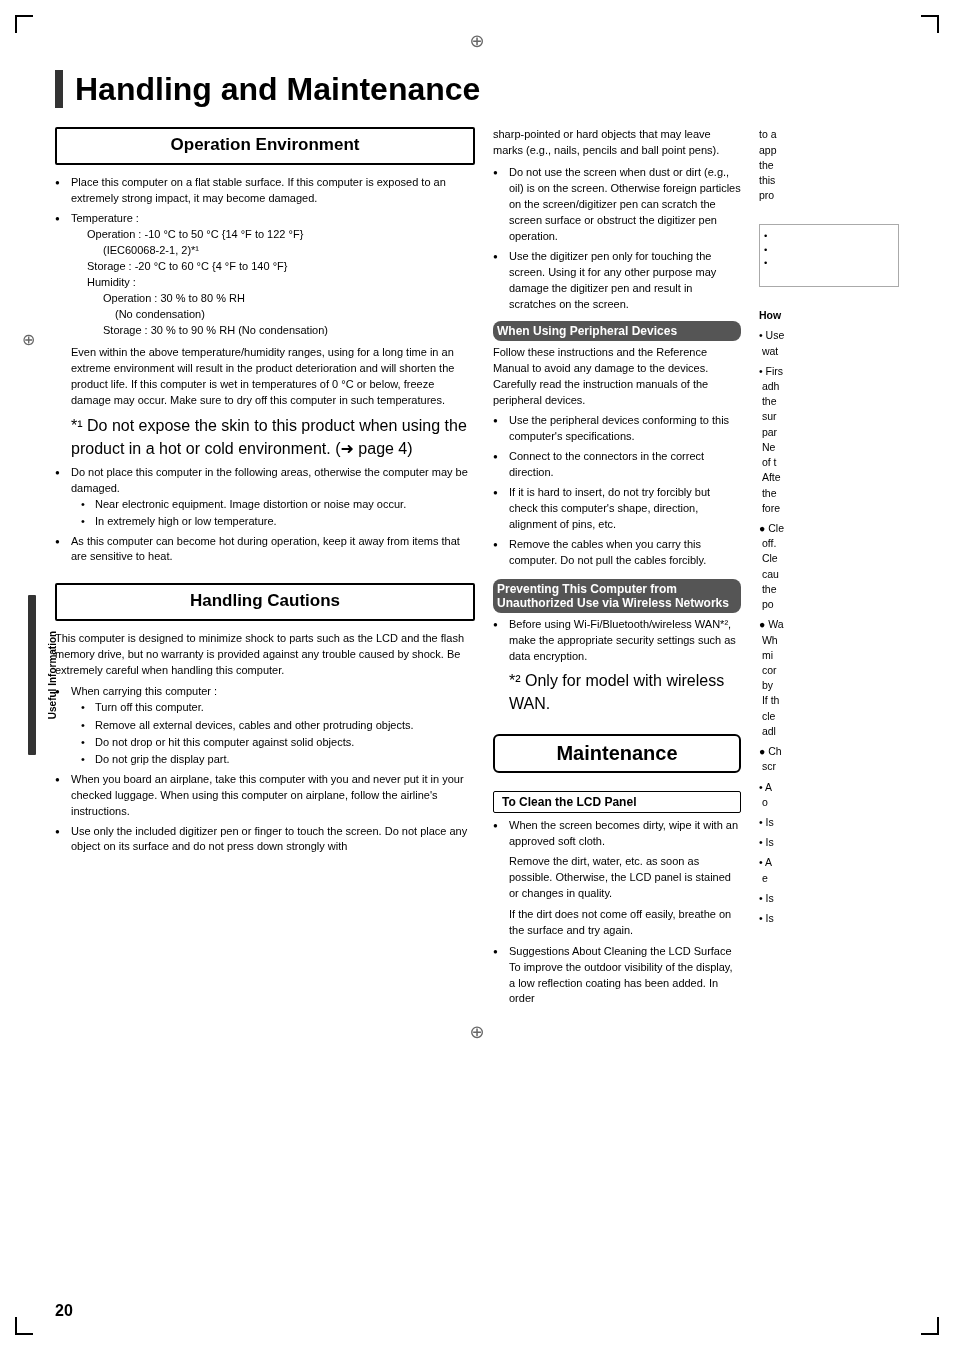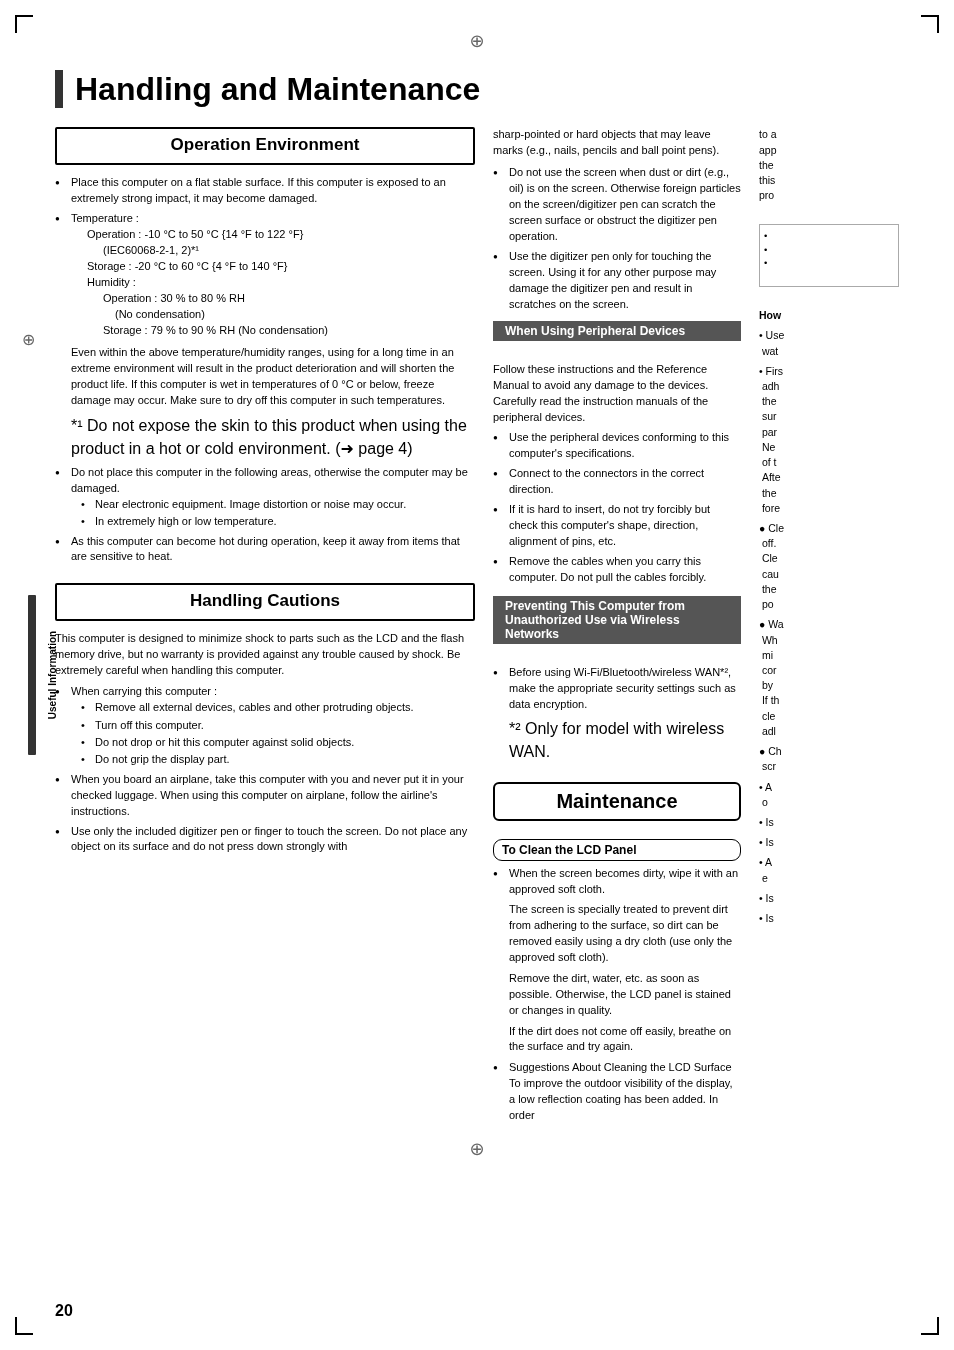--- a/index.html
+++ b/index.html
@@ -106,31 +106,31 @@
       font-size: 17px;
       font-weight: bold;
       text-align: center;
     }
     
     .subsection-header {
       background: #555;
       color: #fff;
       font-size: 12px;
       font-weight: bold;
-      padding: 3px 12px;
-      margin: 8px 0 21px 0;
-      border-radius: 0;
+      padding: 3px 4px;
+      margin: 8px 0 4px 0;
+      border-radius: 8px;
     }
     .subsection-header-outline {
       border: 1.5px solid #000;
       font-size: 12px;
       font-weight: bold;
       padding: 3px 8px;
       margin: 8px 0 5px 0;
-      border-radius: 9px;
+      border-radius: 2px;
     }
     
     ul.bullet-list {
       list-style: none;
       padding-left: 0;
       margin: 0;
     }
     ul.bullet-list > li {
       padding-left: 16px;
       position: relative;
@@ -243,21 +243,21 @@
           <li>Temperature :
             <div class="indent">
               <div>Operation : -10 °C to 50 °C {14 °F to 122 °F}</div>
               <div class="indent">(IEC60068-2-1, 2)*¹</div>
               <div>Storage : -20 °C to 60 °C {4 °F to 140 °F}</div>
             </div>
             <div class="indent">
               <div>Humidity :</div>
               <div class="indent">Operation : 30 % to 80 % RH</div>
               <div class="indent2">(No condensation)</div>
-              <div class="indent">Storage : 79 % to 90 % RH (No condensation)</div>
+              <div class="indent">Storage : 30 % to 90 % RH (No condensation)</div>
             </div>
           </li>
         </ul>
 
         <p class="indent" style="margin-top:6px;">Even within the above temperature/humidity ranges, using for a long time in an extreme environment will result in the product deterioration and will shorten the product life. If this computer is wet in temperatures of 0 °C or below, freeze damage may occur. Make sure to dry off this computer in such temperatures.</p>
         <p class="indent small">*¹ Do not expose the skin to this product when using the product in a hot or cold environment. (➜ page 4)</p>
 
         <ul class="bullet-list">
           <li>Do not place this computer in the following areas, otherwise the computer may be damaged.
             <ul class="sub-bullet">
@@ -271,22 +271,22 @@
         
         <div class="section-box" style="margin-top:14px;">
           <div class="section-box-title">Handling Cautions</div>
         </div>
 
         <p>This computer is designed to minimize shock to parts such as the LCD and the flash memory drive, but no warranty is provided against any trouble caused by shock. Be extremely careful when handling this computer.</p>
 
         <ul class="bullet-list">
           <li>When carrying this computer :
             <ul class="sub-bullet">
+              <li>Turn off this computer.</li>
               <li>Remove all external devices, cables and other protruding objects.</li>
-              <li>Turn off this computer.</li>
               <li>Do not drop or hit this computer against solid objects.</li>
               <li>Do not grip the display part.</li>
             </ul>
           </li>
           <li>When you board an airplane, take this computer with you and never put it in your checked luggage. When using this computer on airplane, follow the airline's instructions.</li>
           <li>Use only the included digitizer pen or finger to touch the screen. Do not place any object on its surface and do not press down strongly with</li>
         </ul>
 
       </div>
 
@@ -329,21 +329,20 @@
         </div>
 
         
         <div class="subsection-header-outline">
           <span>To Clean the LCD Panel</span>
         </div>
 
         <ul class="bullet-list">
           <li>When the screen becomes dirty, wipe it with an approved soft cloth.</li>
         </ul>
-        <p class="indent">The screen is specially treated to prevent dirt from adhering to the surface, so dirt can be removed easily using a dry cloth (use only the approved soft cloth).</p>
         <p class="indent">Remove the dirt, water, etc. as soon as possible. Otherwise, the LCD panel is stained or changes in quality.</p>
         <p class="indent">If the dirt does not come off easily, breathe on the surface and try again.</p>
         <ul class="bullet-list">
           <li>Suggestions About Cleaning the LCD Surface To improve the outdoor visibility of the display, a low reflection coating has been added. In order</li>
         </ul>
 
       </div>
 
       <div class="col-far-right">
         <p>to a<br>app<br>the<br>this<br>pro</p>

